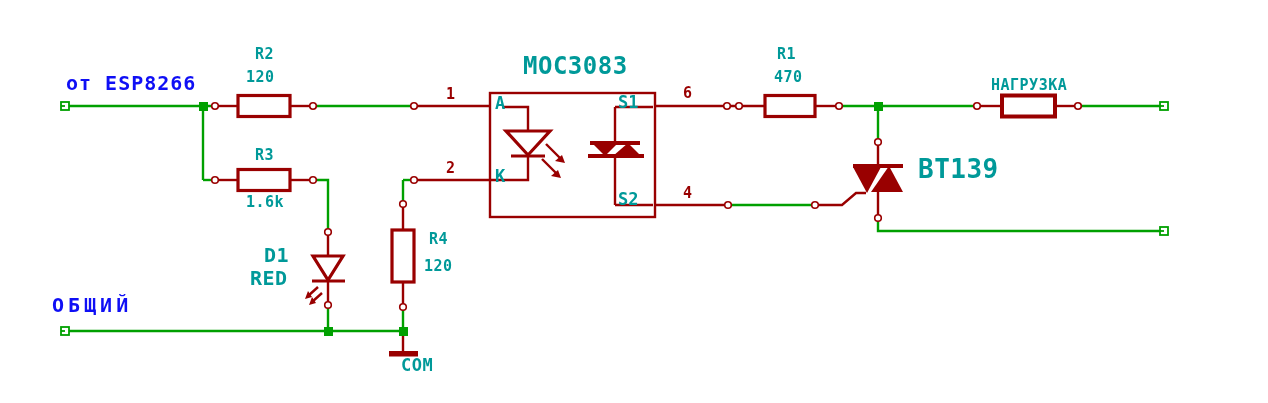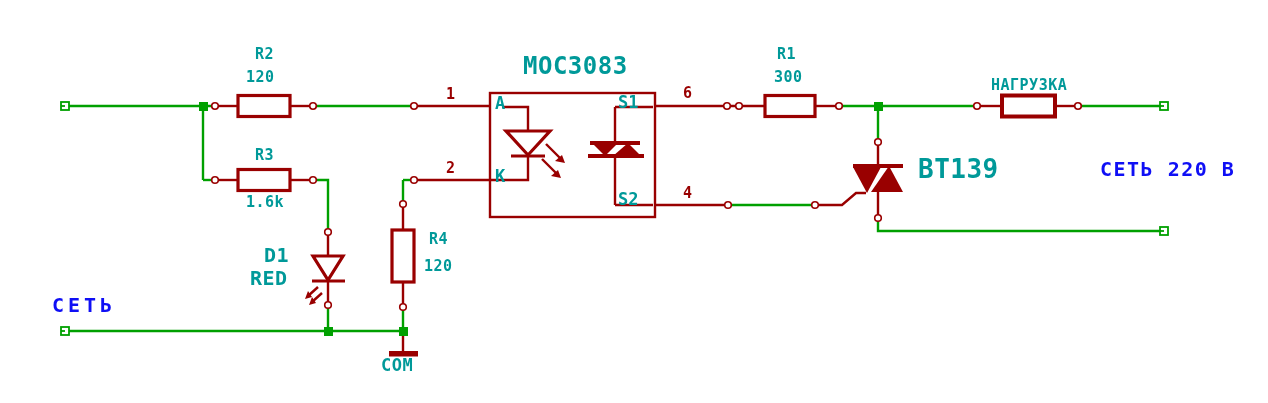--- a/index.html
+++ b/index.html
@@ -16,21 +16,21 @@
   .s4{stroke-width:4;}
   .sf{fill:var(--symbol);stroke:none;}
   .jct{fill:var(--wire);stroke:none;}
   .term{fill:none;stroke:var(--wire);stroke-width:1.8;}
   .pinc{fill:var(--bg);stroke:var(--symbol);stroke-width:1.6;}
   
   .lbl{position:absolute;white-space:pre;font-weight:bold;line-height:1;}
   .net{color:var(--label);font-size:20px;letter-spacing:1px;}
   .fld{color:var(--field);font-size:15px;letter-spacing:0.5px;text-align:center;}
   .fld16{color:var(--field);font-size:20px;letter-spacing:0.5px;}
-  .fld17{color:var(--field);font-size:17px;letter-spacing:0.5px;}
+  .fld17{color:var(--field);font-size:17px;letter-spacing:0.5px;margin-left:20px;}
   .big{color:var(--field);font-size:24px;letter-spacing:0.5px;margin-left:35px;}
   .big22{color:var(--field);font-size:26px;letter-spacing:0.5px;}
   .pn{color:var(--symbol);font-size:15px;}
   .pname{color:var(--field);font-size:17px;font-weight:bold;}
 </style>
 </head>
 <body>
 
 <div id="schematic">
 
@@ -188,32 +188,32 @@
       <circle class="pinc" cx="878" cy="218" r="3.3"></circle>
       <circle class="pinc" cx="815" cy="205" r="3.3"></circle>
     </g>
 
     <g>
       <line class="s" x1="403" y1="336" x2="403" y2="352"></line>
       <rect class="sf" x="389" y="351" width="29" height="5.5"></rect>
     </g>
   </svg>
 
-  <div class="lbl net" style="left:52px;top:295px;letter-spacing:4px">СЕТЬ</div>
-  <div class="lbl net" style="left:1100px;top:159px;letter-spacing:1.5px">СЕТЬ 220 В</div>
+  <div class="lbl net" style="left:66px;top:73px">от ESP8266</div>
+  <div class="lbl net" style="left:52px;top:295px;letter-spacing:4px">ОБЩИЙ</div>
 
   <div class="lbl big" style="left:488px;top:54px">MOC3083</div>
   <div class="lbl big22" style="left:918px;top:156px">BT139</div>
 
   <div class="lbl fld" style="left:255px;top:47px">R2</div>
   <div class="lbl fld" style="left:246px;top:70px">120</div>
   <div class="lbl fld" style="left:255px;top:148px">R3</div>
   <div class="lbl fld" style="left:246px;top:195px">1.6k</div>
   <div class="lbl fld" style="left:777px;top:47px">R1</div>
-  <div class="lbl fld" style="left:774px;top:70px">300</div>
+  <div class="lbl fld" style="left:774px;top:70px">470</div>
   <div class="lbl fld" style="left:429px;top:232px">R4</div>
   <div class="lbl fld" style="left:424px;top:259px">120</div>
   <div class="lbl fld" style="left:991px;top:78px">НАГРУЗКА</div>
 
   <div class="lbl fld16" style="left:264px;top:245px">D1</div>
   <div class="lbl fld16" style="left:250px;top:268px">RED</div>
 
   <div class="lbl fld17" style="left:381px;top:357px">COM</div>
 
   <div class="lbl pn" style="left:446px;top:87px">1</div>

